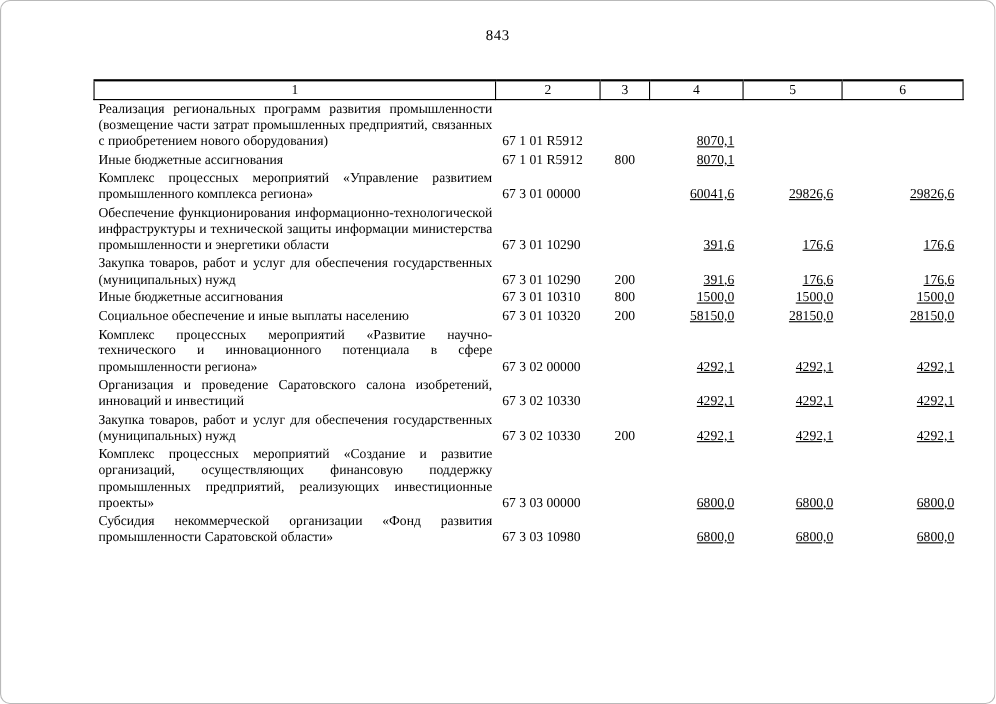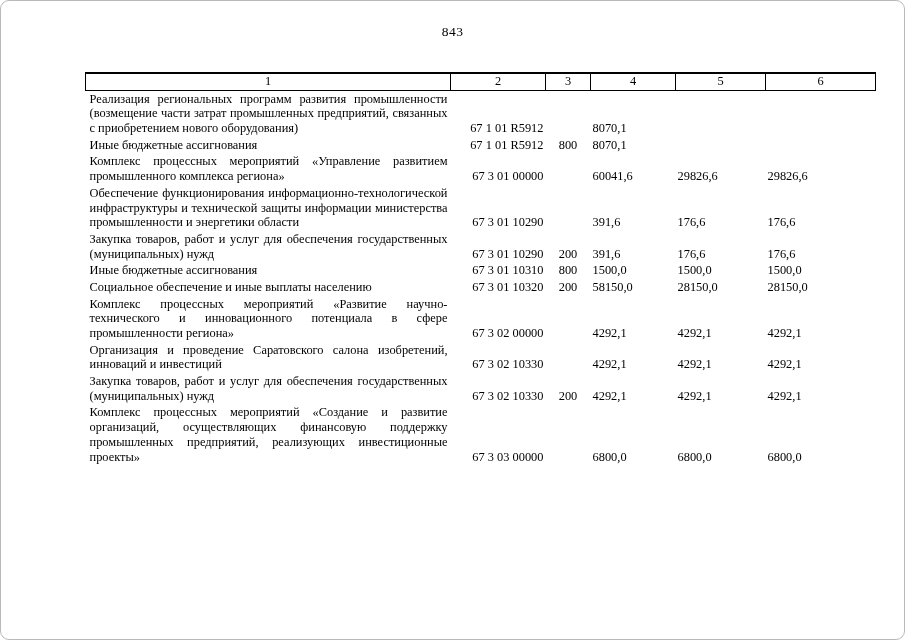--- a/index.html
+++ b/index.html
@@ -57,31 +57,32 @@
   }
   .budget-table tbody td.col-name {
     text-align: justify;
     hyphens: auto;
     -webkit-hyphens: auto;
     padding-left: 4px;
     padding-right: 3px;
     margin-left: 44px;
   }
   .budget-table tbody td.col-code {
-    text-align: right;
+    text-align: left;
     padding-left: 6px;
     white-space: nowrap;
   }
   .budget-table tbody td.col-type {
     text-align: center;
   }
   .budget-table tbody td.col-amt {
-    text-align: left;
+    text-align: right;
     padding-right: 8px;
     white-space: nowrap;
+    text-decoration: underline;
   }
 </style>
 </head>
 <body>
 
 <div class="frame"></div>
 
 <div class="page-number">843</div>
 
 <table class="budget-table">
@@ -185,14 +186,22 @@
         <td class="col-amt">4292,1</td>
       </tr>
       <tr>
         <td class="col-name">Комплекс процессных мероприятий «Создание и развитие организаций, осуществляющих финансовую поддержку промышленных предприятий, реализующих инвестиционные проекты»</td>
         <td class="col-code">67 3 03 00000</td>
         <td class="col-type"></td>
         <td class="col-amt">6800,0</td>
         <td class="col-amt">6800,0</td>
         <td class="col-amt">6800,0</td>
       </tr>
+      <tr>
+        <td class="col-name">Субсидия некоммерческой организации «Фонд развития промышленности Саратовской области»</td>
+        <td class="col-code">67 3 03 10980</td>
+        <td class="col-type"></td>
+        <td class="col-amt">6800,0</td>
+        <td class="col-amt">6800,0</td>
+        <td class="col-amt">6800,0</td>
+      </tr>
     </tbody>
 </table>
 
 </body></html>

